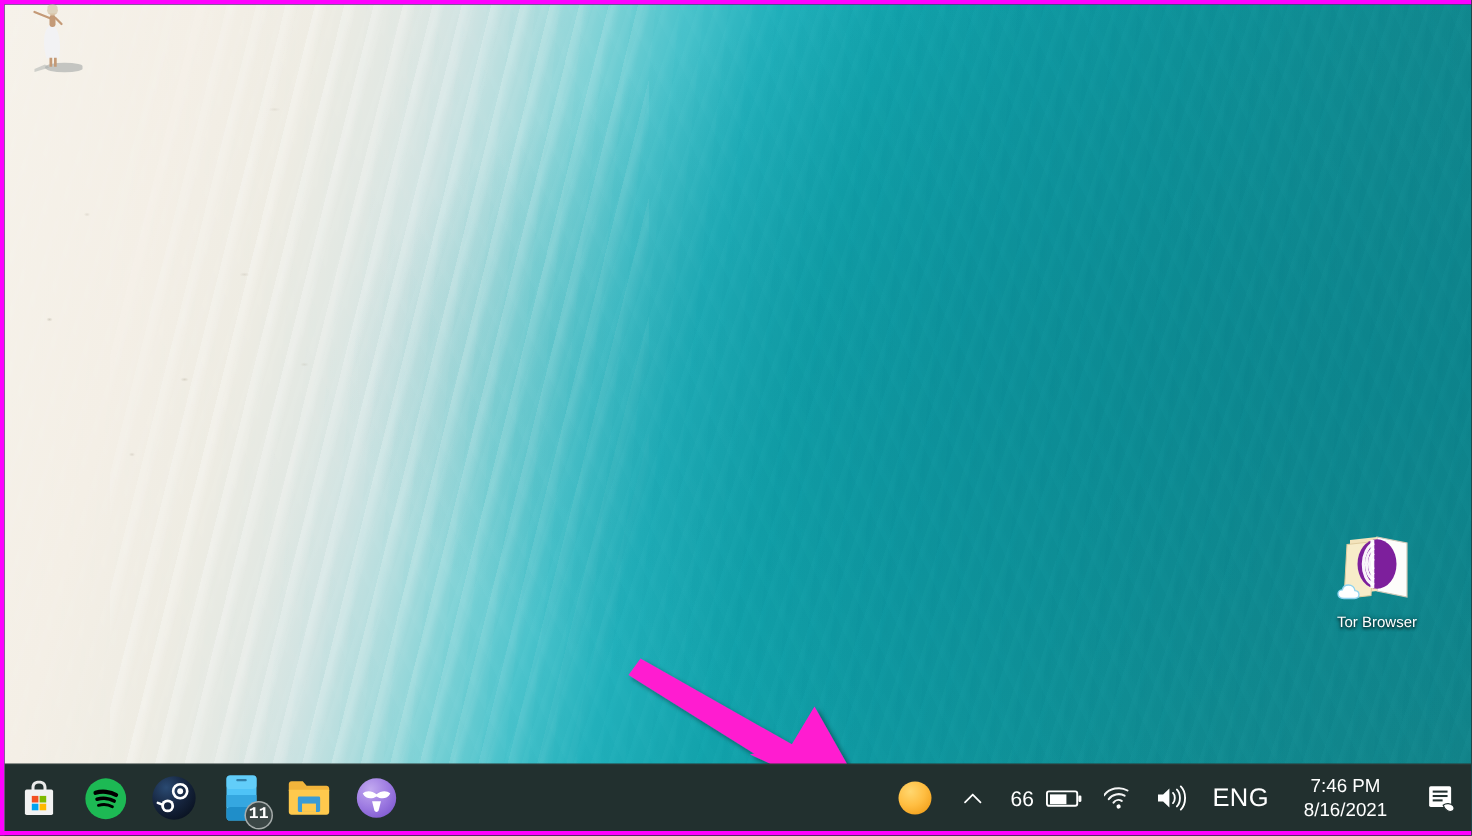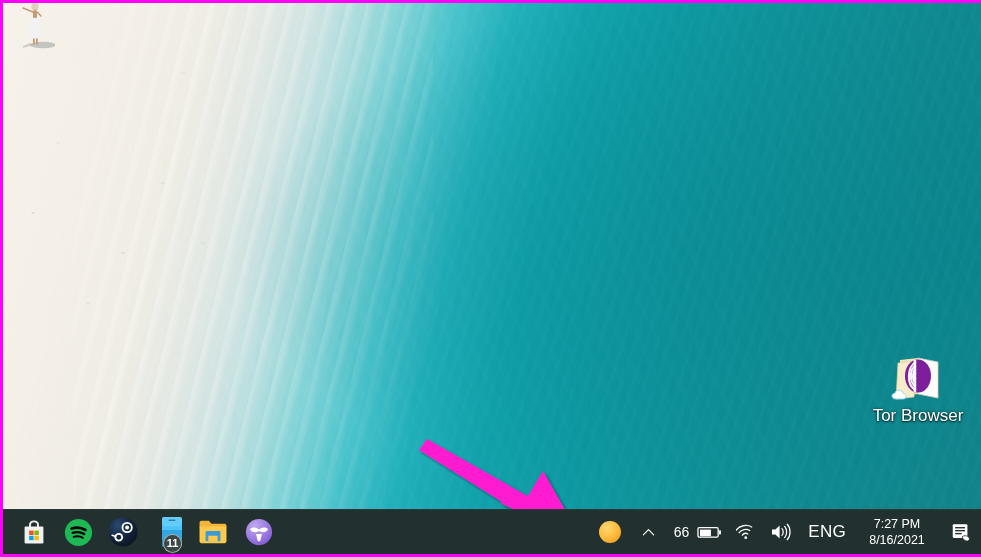--- a/index.html
+++ b/index.html
@@ -92,40 +92,40 @@
   #person { position:absolute; left:18px; top:-2px; width:34px; height:48px; }
 
   
   #desktop-icons { position:absolute; left:0; top:0; width:100%; height:512px; }
   .desktop-icon {
     position:absolute; width:98px; text-align:center; cursor:default;
     user-select:none;
   }
   .desktop-icon .glyph { width:98px; height:58px; display:flex; align-items:center; justify-content:center; position:relative; }
   .desktop-icon .label {
-    font-size:17px; color:#fff; line-height:14px;
+    font-size:10px; color:#fff; line-height:14px;
     text-shadow: 0 1px 2px rgba(0,0,0,.75), 0 0 3px rgba(0,0,0,.6);
     padding:1px 2px; margin-top:1px;
   }
 
   
   #annotation-arrow { position:absolute; left:0; top:0; width:981px; height:557px; pointer-events:none; }
 
   
   #taskbar {
     position:absolute; left:0; bottom:0; width:100%; height:45px;
     background:#22302f;
     display:flex; align-items:center;
     border-top:1px solid rgba(255,255,255,.04);
   }
   #taskbar-left { display:flex; align-items:center; height:45px; }
   .tb-item {
     width:45px; height:45px;
-    display:flex; align-items:center; justify-content:flex-end;
-    position:relative; cursor:default;
+    display:flex; align-items:center; justify-content:center;
+    position:relative; cursor:default;font-family:Liberation Mono, monospace;
   }
   .tb-badge {
     position:absolute; right:1px; bottom:2px;
     min-width:19px; height:19px; border-radius:50%;
     background:#3b4746; color:#fff; font-size:11px;
     display:flex; align-items:center; justify-content:center;
     border:1px solid rgba(255,255,255,.55); font-weight:600;
   }
   #taskbar-spacer { flex:1; }
   #tray { display:flex; align-items:center; height:45px; padding-right:0; }
@@ -337,21 +337,21 @@
           <path d="M2 6.6 L5.4 6.6 L9.6 2.6 L9.6 15.4 L5.4 11.4 L2 11.4 Z" fill="#fff"></path>
           <path d="M12 5.6 C13.6 7.2 13.6 10.8 12 12.4" stroke="#fff" stroke-width="1.25" fill="none" stroke-linecap="round"></path>
           <path d="M14.6 3.4 C17.3 6.1 17.3 11.9 14.6 14.6" stroke="#fff" stroke-width="1.25" fill="none" stroke-linecap="round"></path>
           <path d="M17.2 1.3 C21 5.1 21 12.9 17.2 16.7" stroke="#fff" stroke-width="1.25" fill="none" stroke-linecap="round"></path>
         </svg>
       </div>
 
       <div class="tray-item lang" style="padding:0 9px;">ENG</div>
 
       <div id="tray-clock">
-        <div>7:27 PM</div>
+        <div>7:46 PM</div>
         <div>8/16/2021</div>
       </div>
 
       <div id="action-center">
         <svg width="22" height="22" viewBox="0 0 24 24">
           <rect x="3" y="3.5" width="16" height="15" rx="1.2" fill="#fff"></rect>
           <rect x="5.6" y="6.6" width="10.8" height="1.5" fill="#22302f"></rect>
           <rect x="5.6" y="9.8" width="10.8" height="1.5" fill="#22302f"></rect>
           <rect x="5.6" y="13" width="7.2" height="1.5" fill="#22302f"></rect>
           <path d="M13.2 17.2 C15.2 15.6 18.6 15.6 20.4 17.6 C21.6 19 21.4 21 19.8 21.6 C17.6 22.4 14.4 20.8 13.2 17.2 Z" fill="#fff" stroke="#22302f" stroke-width=".9"></path>

